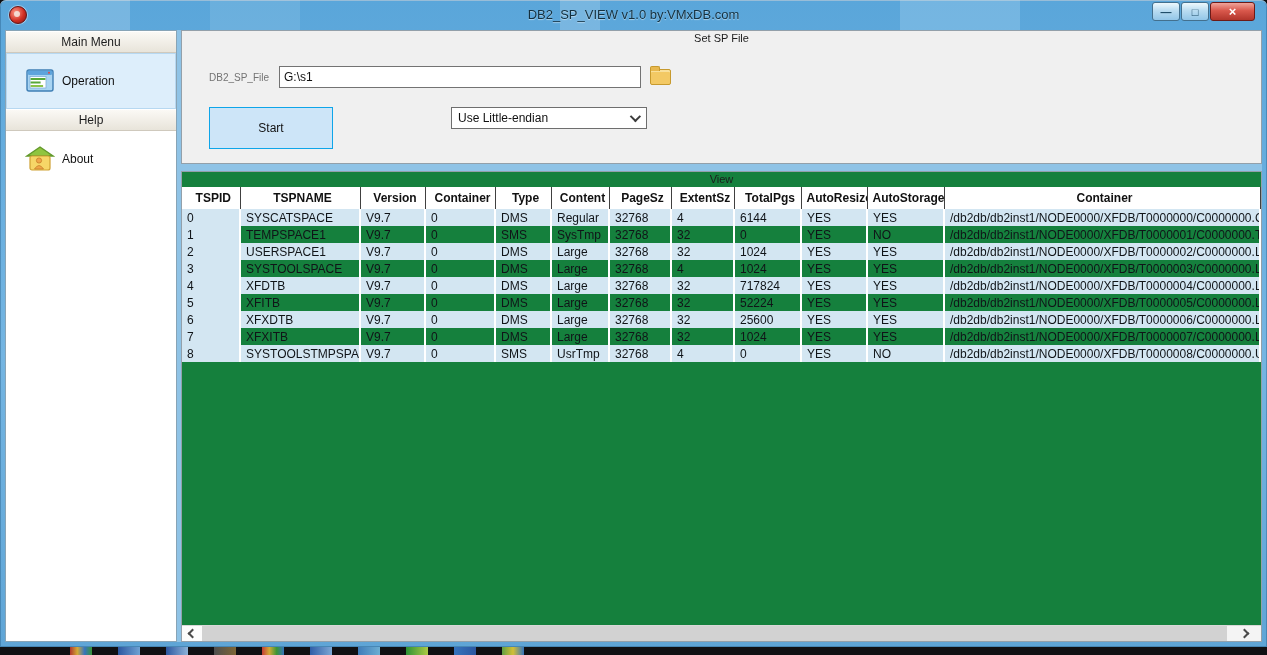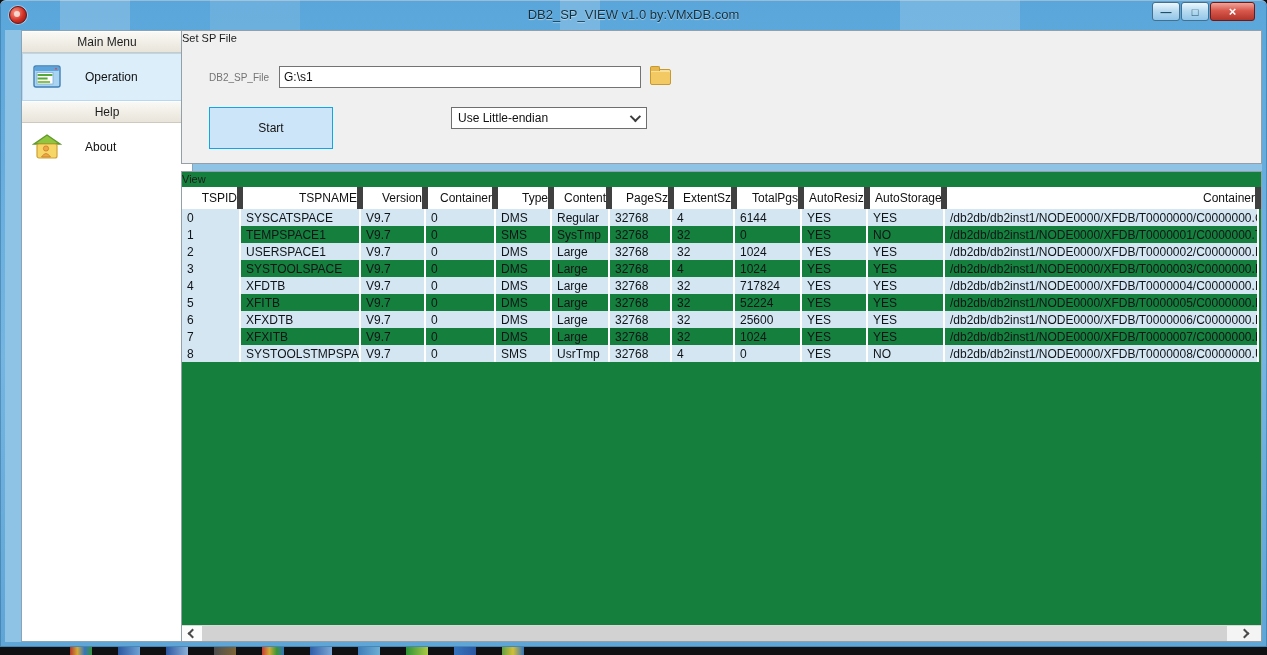--- a/index.html
+++ b/index.html
@@ -22,53 +22,53 @@
     font-size:13px;color:#14303f;text-shadow:0 1px 1px rgba(255,255,255,.5);}
   .win-buttons{position:absolute;right:12px;top:2px;display:flex;gap:1px;}
   .win-btn{width:28px;height:19px;border:1px solid #43708e;border-radius:3px;color:#1c4a66;
     background:linear-gradient(#eef8fd,#b9dcf1 45%,#93c6e8);display:flex;align-items:center;
     justify-content:center;font-size:11px;font-weight:bold;box-sizing:border-box;cursor:default;}
   .win-btn.close{width:45px;color:#fff;border-color:#6d1a16;font-size:13px;
     background:linear-gradient(#f0a59b,#d9584c 45%,#b1352b);}
   
   .client{position:absolute;left:5px;right:5px;top:30px;bottom:5px;background:#8fc3e6;}
   
-  .sidebar{position:absolute;left:16px;top:0;bottom:0;width:172px;background:#fff;
+  .sidebar{position:absolute;left:0;top:0;bottom:0;width:172px;background:#fff;
     border:1px solid #88a4b6;box-sizing:border-box;}
   .side-header{height:20px;line-height:20px;text-align:center;font-size:12px;color:#1d1d1d;
     background:linear-gradient(#fbf9f5,#e8e4da);border-bottom:1px solid #cfc9bd;border-top:1px solid #fff;}
-  .side-item{height:48px;display:flex;align-items:center;gap:23px;padding-left:10px;font-size:12px;color:#111;}
+  .side-item{height:56px;display:flex;align-items:center;gap:7px;padding-left:19px;font-size:12px;color:#111;}
   .side-item.selected{background:#ddeefb;outline:1px solid #b7d8f1;outline-offset:-1px;}
   .side-icon{width:30px;height:28px;flex:0 0 auto;}
   
   .content{position:absolute;left:176px;right:0;top:0;bottom:0;}
   .panel{position:absolute;left:0;right:0;border:1px solid #93a0aa;box-sizing:border-box;}
-  .panel-title{height:15px;line-height:15px;text-align:left;font-size:11px;color:#1c1c1c;}
+  .panel-title{height:15px;line-height:15px;text-align:center;font-size:11px;color:#1c1c1c;}
   .sp-panel{top:0;height:134px;background:#f0f0f0;}
   .view-panel{top:141px;bottom:0;background:#15803d;}
   
   .file-label{position:absolute;left:27px;top:41px;font-size:10px;color:#737373;}
   .file-input{position:absolute;left:97px;top:35px;width:352px;height:20px;border:1px solid #737373;
     font-family:"Liberation Sans",sans-serif;font-size:12px;padding:0 4px;background:#fff;color:#111;}
   .folder-btn{position:absolute;left:468px;top:38px;width:19px;height:14px;background:#f3c964;
     border:1px solid #c79a2e;border-radius:2px;box-shadow:inset 0 2px 0 #f9e09a;}
   .folder-btn:before{content:"";position:absolute;left:-1px;top:-4px;width:8px;height:4px;
     background:#e8b84e;border:1px solid #c79a2e;border-bottom:none;border-radius:2px 2px 0 0;}
   .start-btn{position:absolute;left:27px;top:76px;width:124px;height:42px;background:#cde5f8;
     border:1px solid #0ea5e9;font-family:"Liberation Sans",sans-serif;font-size:12px;color:#121212;}
   .combo{position:absolute;left:269px;top:76px;width:188px;height:20px;background:#fff;
     border:1px solid #6e6e6e;display:flex;align-items:center;padding-left:6px;font-size:12px;color:#111;
     box-sizing:content-box;cursor:default;}
   .combo-arrow{margin-left:auto;margin-right:8px;width:6px;height:6px;border-right:2px solid #3c3c3c;
     border-bottom:2px solid #3c3c3c;transform:rotate(45deg) translateY(-2px);}
   
   .grid-wrap{position:absolute;left:0;right:0;top:15px;bottom:15px;overflow:hidden;}
   table.grid{border-collapse:collapse;table-layout:fixed;width:100%;}
-  .grid th{height:22px;font-weight:normal;text-align:right;padding:0 0 0 5px;font-size:12px;color:#111;
-    border-right:6px solid #404040;white-space:nowrap;overflow:hidden;background:#fff;}
+  .grid th{height:22px;font-weight:bold;text-align:center;padding:0 0 0 5px;font-size:12px;color:#111;
+    border-right:1px solid #404040;white-space:nowrap;overflow:hidden;background:#fff;}
   .grid td{height:17px;font-size:12px;color:#101418;padding:0 0 0 5px;white-space:nowrap;overflow:hidden;
     border-right:2px solid #fff;}
   .grid tr.even td{background:#d3e6f2;}
   .grid td.first{background:#d3e6f2;}
   
   .hscroll{position:absolute;left:0;right:0;bottom:0;height:15px;background:#f1f1f1;
     border-top:1px solid #d8d8d8;display:flex;align-items:stretch;}
   .hs-btn{width:20px;background:#fcfcfc;display:flex;align-items:center;justify-content:center;}
   .hs-btn.right{width:34px;background:#f4f4f4;}
   .chev{width:5px;height:5px;border-style:solid;border-color:#4a4a4a;border-width:0;}

